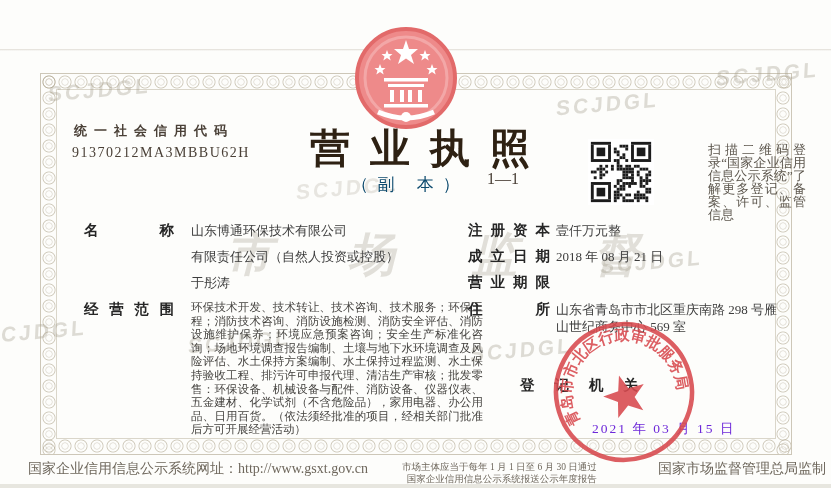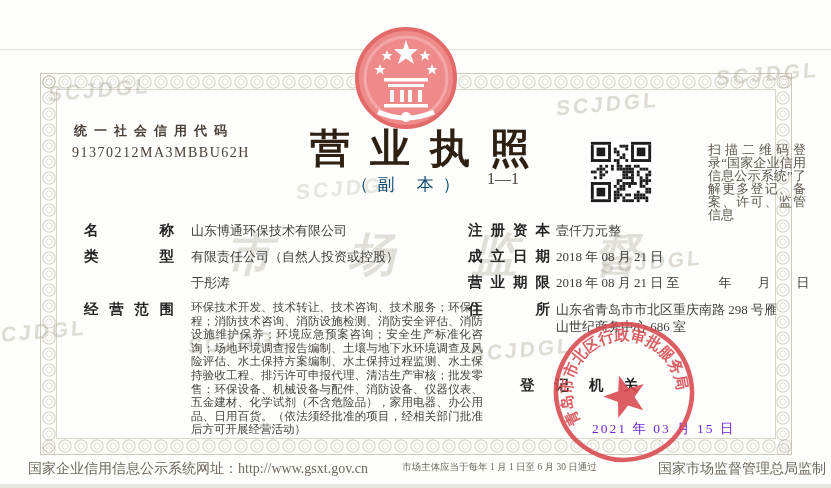--- a/index.html
+++ b/index.html
@@ -257,54 +257,53 @@
         <rect x="2.869565217391304" y="45.91304347826087" width="2.869565217391304" height="14.347826086956522" fill="#1c1c1c"></rect>
         <rect x="20.08695652173913" y="45.91304347826087" width="2.869565217391304" height="14.347826086956522" fill="#1c1c1c"></rect>
         <rect x="8.608695652173912" y="48.78260869565217" width="8.608695652173912" height="8.608695652173912" fill="#1c1c1c"></rect>
       </svg>
   </div>
   <div class="qr-caption">扫描二维码登录“国家企业信用信息公示系统”了解更多登记、备案、许可、监管信息</div>
 
   <div class="lab lab-l" style="top:221px">名称</div>
   <div class="val val-l" style="top:222px">山东博通环保技术有限公司</div>
 
-  <div class="lab lab-l" style="top:247px">类型</div>
   <div class="val val-l" style="top:248px">有限责任公司（自然人投资或控股）</div>
 
   <div class="val val-l" style="top:274px">于彤涛</div>
 
   <div class="lab lab-l" style="top:300px">经营范围</div>
   <div class="val val-l scope" style="top:301px">环保技术开发、技术转让、技术咨询、技术服务；环保工程；消防技术咨询、消防设施检测、消防安全评估、消防设施维护保养；环境应急预案咨询；安全生产标准化咨询；场地环境调查报告编制、土壤与地下水环境调查及风险评估、水土保持方案编制、水土保持过程监测、水土保持验收工程、排污许可申报代理、清洁生产审核；批发零售：环保设备、机械设备与配件、消防设备、仪器仪表、五金建材、化学试剂（不含危险品），家用电器、办公用品、日用百货。（依法须经批准的项目，经相关部门批准后方可开展经营活动）</div>
 
   <div class="lab lab-r" style="top:221px">注册资本</div>
   <div class="val val-r" style="top:222px">壹仟万元整</div>
 
   <div class="lab lab-r" style="top:247px">成立日期</div>
   <div class="val val-r" style="top:248px">2018 年 08 月 21 日</div>
 
   <div class="lab lab-r" style="top:273px">营业期限</div>
-  <div class="val val-r" style="top:274px">2018 年 08 月 21 日 至　　　年　　月　　日</div>
 
   <div class="lab lab-r" style="top:300px">住所</div>
-  <div class="val val-r addr" style="top:301px">山东省青岛市市北区重庆南路 298 号雁山世纪商务中心 686 室</div>
+  <div class="val val-r addr" style="top:301px">山东省青岛市市北区重庆南路 298 号雁山世纪商务中心 569 室</div>
 
   <div class="lab lab-reg">登记机关</div>
   <div class="reg-date">2021 年 03 月 15 日</div>
 
   <div class="seal">
     <svg width="152" height="152" viewBox="0 0 150 150">
       <circle cx="75" cy="75" r="67" fill="none" stroke="#d8494e" stroke-width="4.5"></circle>
       <path id="sealArc" d="M 26 93 A 52 52 0 1 1 124 93" fill="none"></path>
       <text font-size="15" font-weight="bold" fill="#d8494e" font-family="Liberation Sans, sans-serif">
         <textPath href="#sealArc" startOffset="2" textLength="192" lengthAdjust="spacingAndGlyphs">青岛市市北区行政审批服务局</textPath>
       </text>
       <path fill="#d8494e" d="M75,58 L80.3,72.7 L95.9,73.2 L83.6,82.8 L87.9,97.8 L75,89 L62.1,97.8 L66.4,82.8 L54.1,73.2 L69.7,72.7 Z"></path>
     </svg>
   </div>
 
   <div class="footer-text f-left">国家企业信用信息公示系统网址：http://www.gsxt.gov.cn</div>
   <div class="footer-text f-mid">
     <div>市场主体应当于每年 1 月 1 日至 6 月 30 日通过</div>
+    <div>国家企业信用信息公示系统报送公示年度报告</div>
   </div>
   <div class="footer-text f-right">国家市场监督管理总局监制</div>
 
   <div class="edge-bottom"></div>
 </div>
 
 </body></html>

